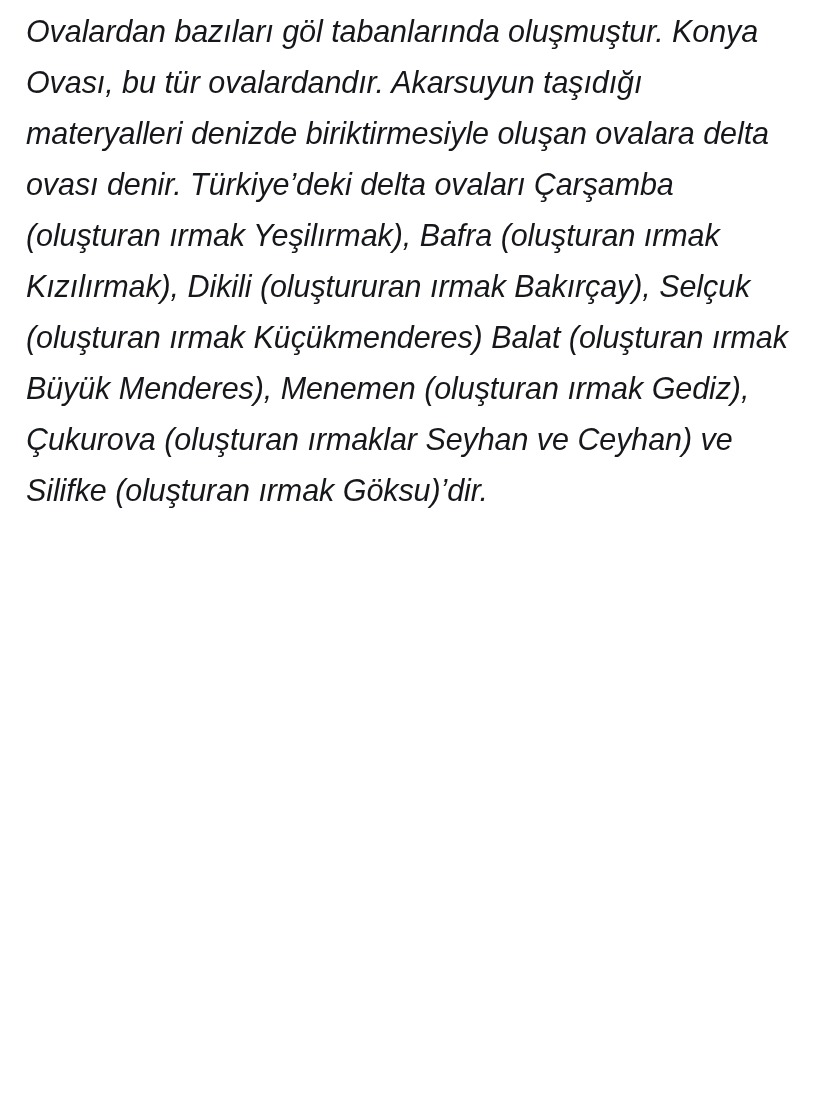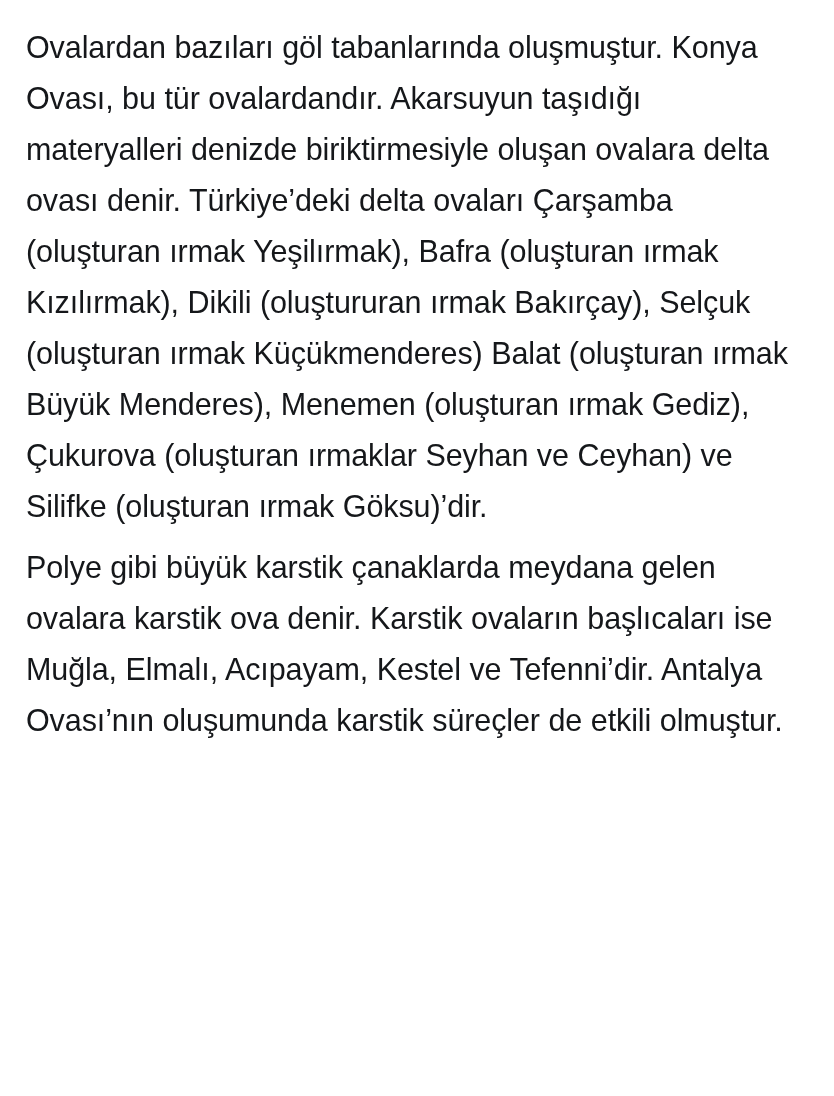--- a/index.html
+++ b/index.html
@@ -11,23 +11,24 @@
     width: 834px;
     height: 1096px;
     font-family: "Liberation Sans", sans-serif;
     color: #15171a;
     -webkit-font-smoothing: antialiased;
   }
   .page {
     box-sizing: border-box;
     width: 834px;
     height: 1096px;
-    padding: 22px 30px 0 26px;
+    padding: 6px 30px 0 26px;
     background: #ffffff;
     overflow: hidden;
+    font-style: italic;
   }
   .article {
     display: block;
   }
   .para {
     font-size: 30.5px;
     line-height: 51px;
     letter-spacing: -0.1px;
     margin: 0 0 10px 0;
     color: #15171a;
@@ -38,15 +39,14 @@
   .para:last-child {
     margin-bottom: 0;
   }
 </style>
 </head>
 <body>
 
 <div class="page">
   <article class="article">
     <p class="para">Ovalardan bazıları göl tabanlarında oluşmuştur. Konya Ovası, bu tür ovalardandır. Akarsuyun taşıdığı materyalleri denizde biriktirmesiyle oluşan ovalara delta ovası denir. Türkiye’deki delta ovaları Çarşamba (oluşturan ırmak Yeşilırmak), Bafra (oluşturan ırmak Kızılırmak), Dikili (oluştururan ırmak Bakırçay), Selçuk (oluşturan ırmak Küçükmenderes) Balat (oluşturan ırmak Büyük Menderes), Menemen (oluşturan ırmak Gediz), Çukurova (oluşturan ırmaklar Seyhan ve Ceyhan) ve Silifke (oluşturan ırmak Göksu)’dir.</p>
-    <p class="para">Polye gibi büyük karstik çanaklarda meydana gelen ovalara karstik ova denir. Karstik ovaların başlıcaları ise Muğla, Elmalı, Acıpayam, Kestel ve Tefenni’dir. Antalya Ovası’nın oluşumunda karstik süreçler de etkili olmuştur.</p>
   </article>
 </div>
 
 </body></html>

